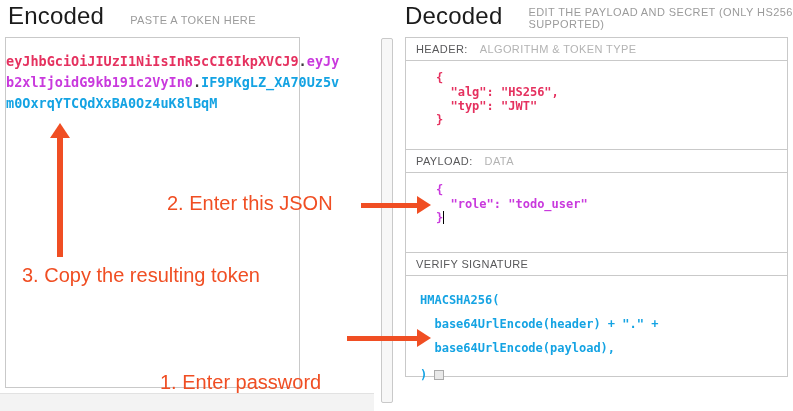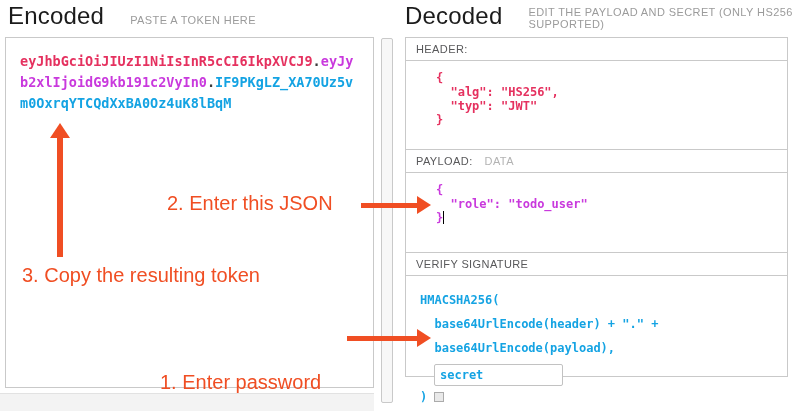--- a/index.html
+++ b/index.html
@@ -13,22 +13,22 @@
   html,body{width:793px;height:411px;overflow:hidden;background:#fff;
     font-family:"Liberation Sans",sans-serif;}
   .stage{position:relative;width:793px;height:411px;}
 
   
   .col-title{position:absolute;top:2px;display:flex;align-items:baseline;gap:26px;}
   .col-title h1{font-size:24px;font-weight:400;color:#1b1b1b;letter-spacing:0.2px;}
   .col-title .sub{font-size:11px;color:#9b9b9b;letter-spacing:0.4px;}
 
   
-  .token-box{position:absolute;left:5px;top:37px;width:369px;height:351px;
-    background:#fff;border:1px solid var(--border);padding:13px 14px;}
+  .token-box{position:absolute;left:5px;top:37px;width:295px;height:351px;
+    background:#fff;border:1px solid var(--border);padding:13px 0;}
   .token-text{display:block;width:340px;font-family:"DejaVu Sans Mono",monospace;
     font-size:13.5px;line-height:21px;font-weight:bold;word-break:break-all;}
   .tok-header{color:var(--token_header);}
   .tok-payload{color:var(--token_payload);}
   .tok-signature{color:var(--token_signature);}
   .tok-dot{color:#3a3a3a;}
   .left-footer-strip{position:absolute;left:0;top:393px;width:374px;height:18px;
     background:#f3f3f3;border-top:1px solid #e2e2e2;}
   .divider-bar{position:absolute;left:381px;top:38px;width:12px;height:365px;
     background:#f7f7f7;border:1px solid var(--border);border-radius:2px;}
@@ -94,20 +94,21 @@
   <div class="divider-bar"></div>
 
   <div class="col-title" style="left:405px;align-items:flex-end;">
     <h1>Decoded</h1>
     <span class="sub">EDIT THE PAYLOAD AND SECRET (ONLY HS256 SUPPORTED)</span>
   </div>
 
   <div class="decoded-panel">
     <div class="section-label">
       <span>HEADER:</span>
+      <span class="sub">ALGORITHM &amp; TOKEN TYPE</span>
     </div>
     <div class="code-area header-area">
       <pre>{
   "alg": "HS256",
   "typ": "JWT"
 }</pre>
     </div>
 
     <div class="section-label">
       <span>PAYLOAD:</span>
@@ -119,23 +120,20 @@
 }</span><span class="cursor"></span></pre>
     </div>
 
     <div class="section-label">
       <span>VERIFY SIGNATURE</span>
     </div>
     <div class="code-area signature-area">
       <pre>HMACSHA256(
   base64UrlEncode(header) + "." +
   base64UrlEncode(payload),</pre>
-      <div class="secret-row">
-        <input class="secret-input" type="text" value="secret" style="">
-      </div>
       <div class="close-row">
         <span>)</span>
         <span class="checkbox"></span>
       </div>
     </div>
   </div>
 
   <div class="annotation" style="left:167px;top:192px;">2. Enter this JSON</div>
   <div class="arrow-shaft-h" style="left:361px;top:203px;width:57px;"></div>
   <div class="arrow-head-right" style="left:417px;top:196px;"></div>

